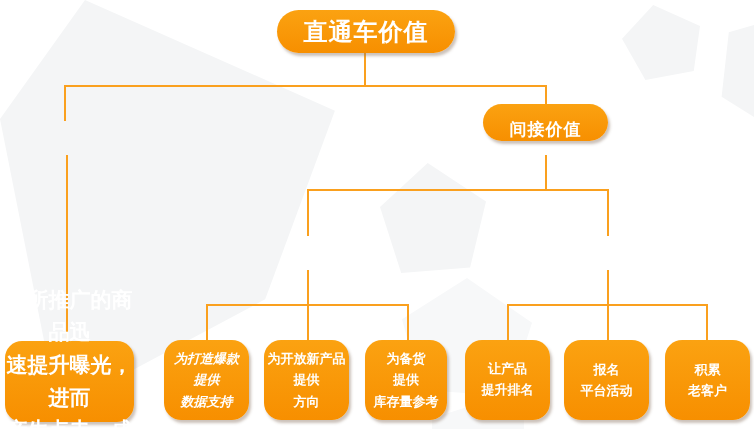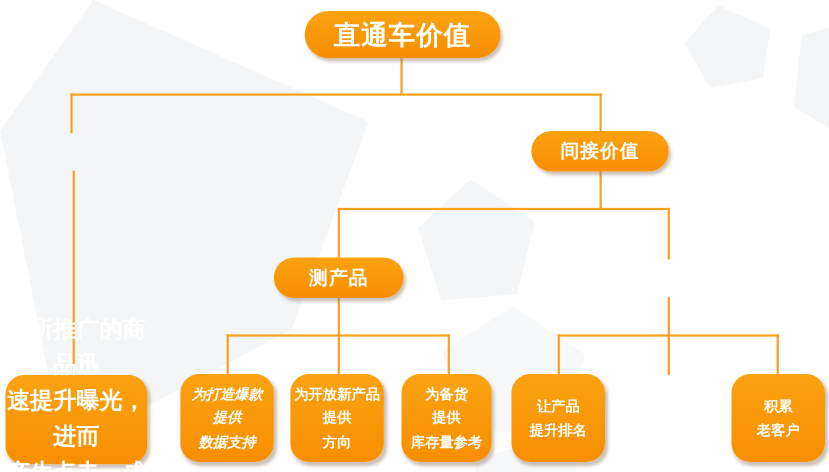--- a/index.html
+++ b/index.html
@@ -91,27 +91,24 @@
   <div class="line v" style="left:607px;top:270px;height:35px;"></div>
   <div class="line h" style="left:507px;top:304px;width:201px;"></div>
   <div class="line v" style="left:507px;top:304px;height:37px;"></div>
   <div class="line v" style="left:607px;top:304px;height:37px;"></div>
   <div class="line v" style="left:706px;top:304px;height:37px;"></div>
 
   <div class="node pill root-node" style="left:277px;top:10px;width:178px;height:43px;">
     <span>直通车价值</span>
   </div>
 
-  <div class="node pill small l1-node" style="left:483px;top:119px;width:125px;height:37px;">
+  <div class="node pill small l1-node" style="left:483px;top:104px;width:125px;height:37px;align-items:flex-end;">
     <span>间接价值</span>
   </div>
 
-  <div class="node pill small l2-node" style="left:249px;top:234px;width:118px;height:37px;">
-    <span>测产品</span>
-  </div>
 
   <div class="node box leaf-node wide" style="left:5px;top:341px;width:129px;height:81px;">
     <span class="leaf-text">让所推广的商品迅
 速提升曝光，进而
 产生点击、成交</span>
   </div>
 
   <div class="node box leaf-node" style="left:164px;top:340px;width:85px;height:80px;font-style:italic;">
     <span class="leaf-text">为打造爆款
 提供
@@ -121,22 +118,26 @@
     <span class="leaf-text">为开放新产品
 提供
 方向</span>
   </div>
   <div class="node box leaf-node" style="left:365px;top:340px;width:82px;height:80px;">
     <span class="leaf-text">为备货
 提供
 库存量参考</span>
   </div>
 
-  <div class="node box leaf-node" style="left:465px;top:340px;width:85px;height:80px;">
+  <div class="node box leaf-node" style="left:465px;top:340px;width:85px;height:80px;font-family:Liberation Mono, monospace;">
     <span class="leaf-text">让产品
 提升排名</span>
+  </div>
+  <div class="node box leaf-node" style="left:564px;top:340px;width:85px;height:80px;">
+    <span class="leaf-text">报名
+平台活动</span>
   </div>
   <div class="node box leaf-node" style="left:665px;top:340px;width:85px;height:80px;font-family:Liberation Serif, serif;">
     <span class="leaf-text">积累
 老客户</span>
   </div>
 
 </div>
 
 </body></html>

